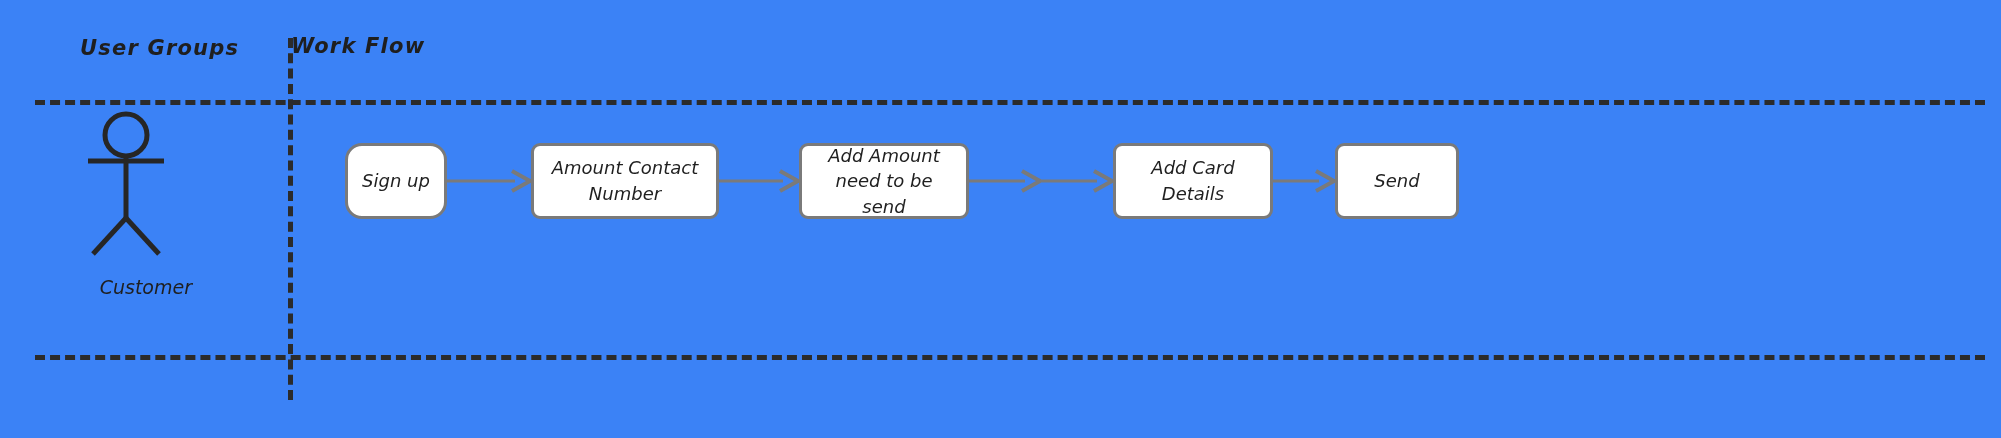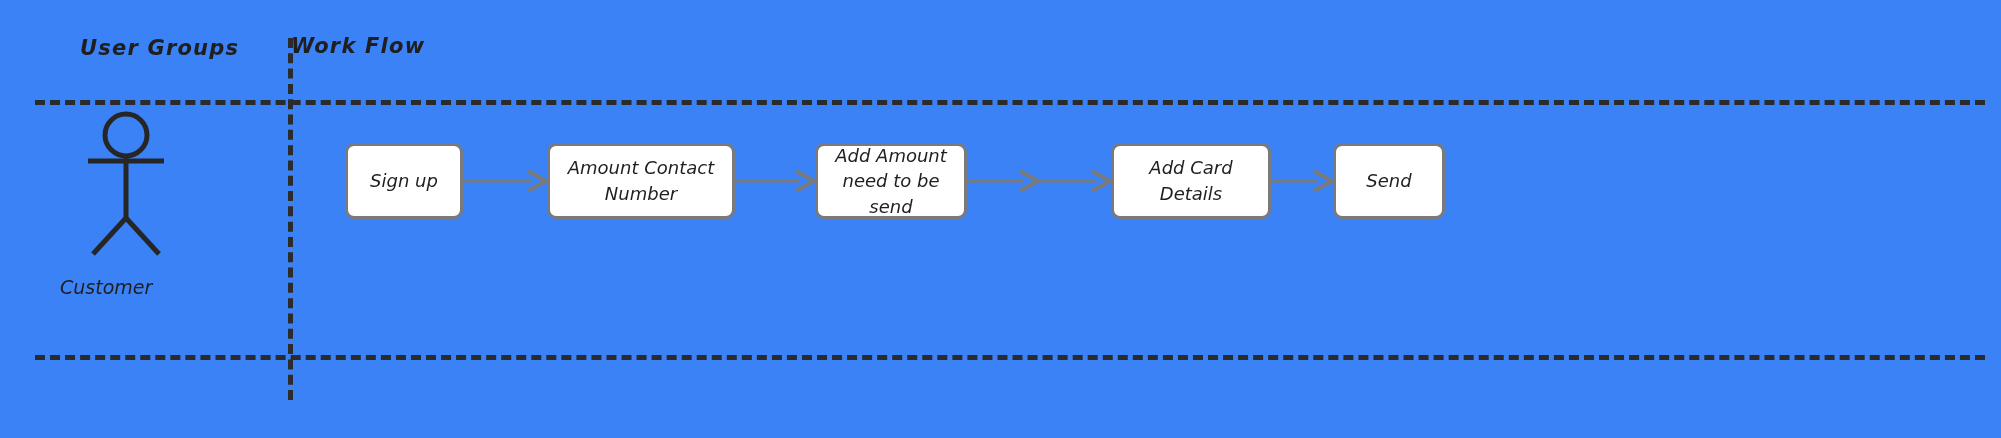--- a/index.html
+++ b/index.html
@@ -63,21 +63,21 @@
   #actor-figure {
     position: absolute;
     left: 0;
     top: 0;
   }
   #actor-label {
     position: absolute;
     left: 0;
     top: 168px;
     width: 132px;
-    text-align: left;
+    text-align: right;
     font-family: "DejaVu Sans", sans-serif;
     font-size: 19px;
     font-style: italic;
     color: #1f1f1f;
     white-space: nowrap;
   }
 
   
   #flow-row {
     position: absolute;
@@ -133,53 +133,53 @@
       <circle cx="66" cy="27" r="21" fill="none" stroke="#262626" stroke-width="5"></circle>
       <line x1="66" y1="48" x2="66" y2="110" stroke="#262626" stroke-width="5" stroke-linecap="butt"></line>
       <line x1="28" y1="53" x2="104" y2="53" stroke="#262626" stroke-width="5" stroke-linecap="butt"></line>
       <line x1="66" y1="110" x2="33" y2="146" stroke="#262626" stroke-width="5" stroke-linecap="butt"></line>
       <line x1="66" y1="110" x2="99" y2="146" stroke="#262626" stroke-width="5" stroke-linecap="butt"></line>
     </svg>
     <div id="actor-label">Customer</div>
   </div>
 
   <div id="flow-row">
-      <div class="process-box" style="width: 118px;">
+      <div class="process-box" style="width: 102px; border-radius: 17px;">
         <div class="process-label">Sign up</div>
       </div>
       <svg class="flow-arrow" width="84" height="24" viewBox="0 0 84 24">
         <line x1="0" y1="12" x2="68" y2="12" stroke="#7a7a7a" stroke-width="3"></line>
         <polyline points="65,2 83,12 65,22" fill="none" stroke="#7a7a7a" stroke-width="4" stroke-linecap="butt" stroke-linejoin="miter"></polyline>
       </svg>
       <div class="process-box" style="width: 188px;">
         <div class="process-label">Amount Contact
 Number</div>
       </div>
       <svg class="flow-arrow" width="80" height="24" viewBox="0 0 80 24">
         <line x1="0" y1="12" x2="64" y2="12" stroke="#7a7a7a" stroke-width="3"></line>
         <polyline points="61,2 79,12 61,22" fill="none" stroke="#7a7a7a" stroke-width="4" stroke-linecap="butt" stroke-linejoin="miter"></polyline>
       </svg>
-      <div class="process-box" style="width: 152px;">
+      <div class="process-box" style="width: 170px;">
         <div class="process-label">Add Amount
 need to be send</div>
       </div>
       <svg class="flow-arrow" width="72" height="24" viewBox="0 0 72 24">
         <line x1="0" y1="12" x2="56" y2="12" stroke="#7a7a7a" stroke-width="3"></line>
         <polyline points="53,2 71,12 53,22" fill="none" stroke="#7a7a7a" stroke-width="4" stroke-linecap="butt" stroke-linejoin="miter"></polyline>
       </svg>
       <svg class="flow-arrow" width="72" height="24" viewBox="0 0 72 24">
         <line x1="0" y1="12" x2="56" y2="12" stroke="#7a7a7a" stroke-width="3"></line>
         <polyline points="53,2 71,12 53,22" fill="none" stroke="#7a7a7a" stroke-width="4" stroke-linecap="butt" stroke-linejoin="miter"></polyline>
       </svg>
       <div class="process-box" style="width: 160px;">
         <div class="process-label">Add Card
 Details</div>
       </div>
       <svg class="flow-arrow" width="62" height="24" viewBox="0 0 62 24">
         <line x1="0" y1="12" x2="46" y2="12" stroke="#7a7a7a" stroke-width="3"></line>
         <polyline points="43,2 61,12 43,22" fill="none" stroke="#7a7a7a" stroke-width="4" stroke-linecap="butt" stroke-linejoin="miter"></polyline>
       </svg>
-      <div class="process-box" style="width: 112px;">
+      <div class="process-box" style="width: 124px;">
         <div class="process-label">Send</div>
       </div>
     </div>
 
 </div>
 
 </body></html>

